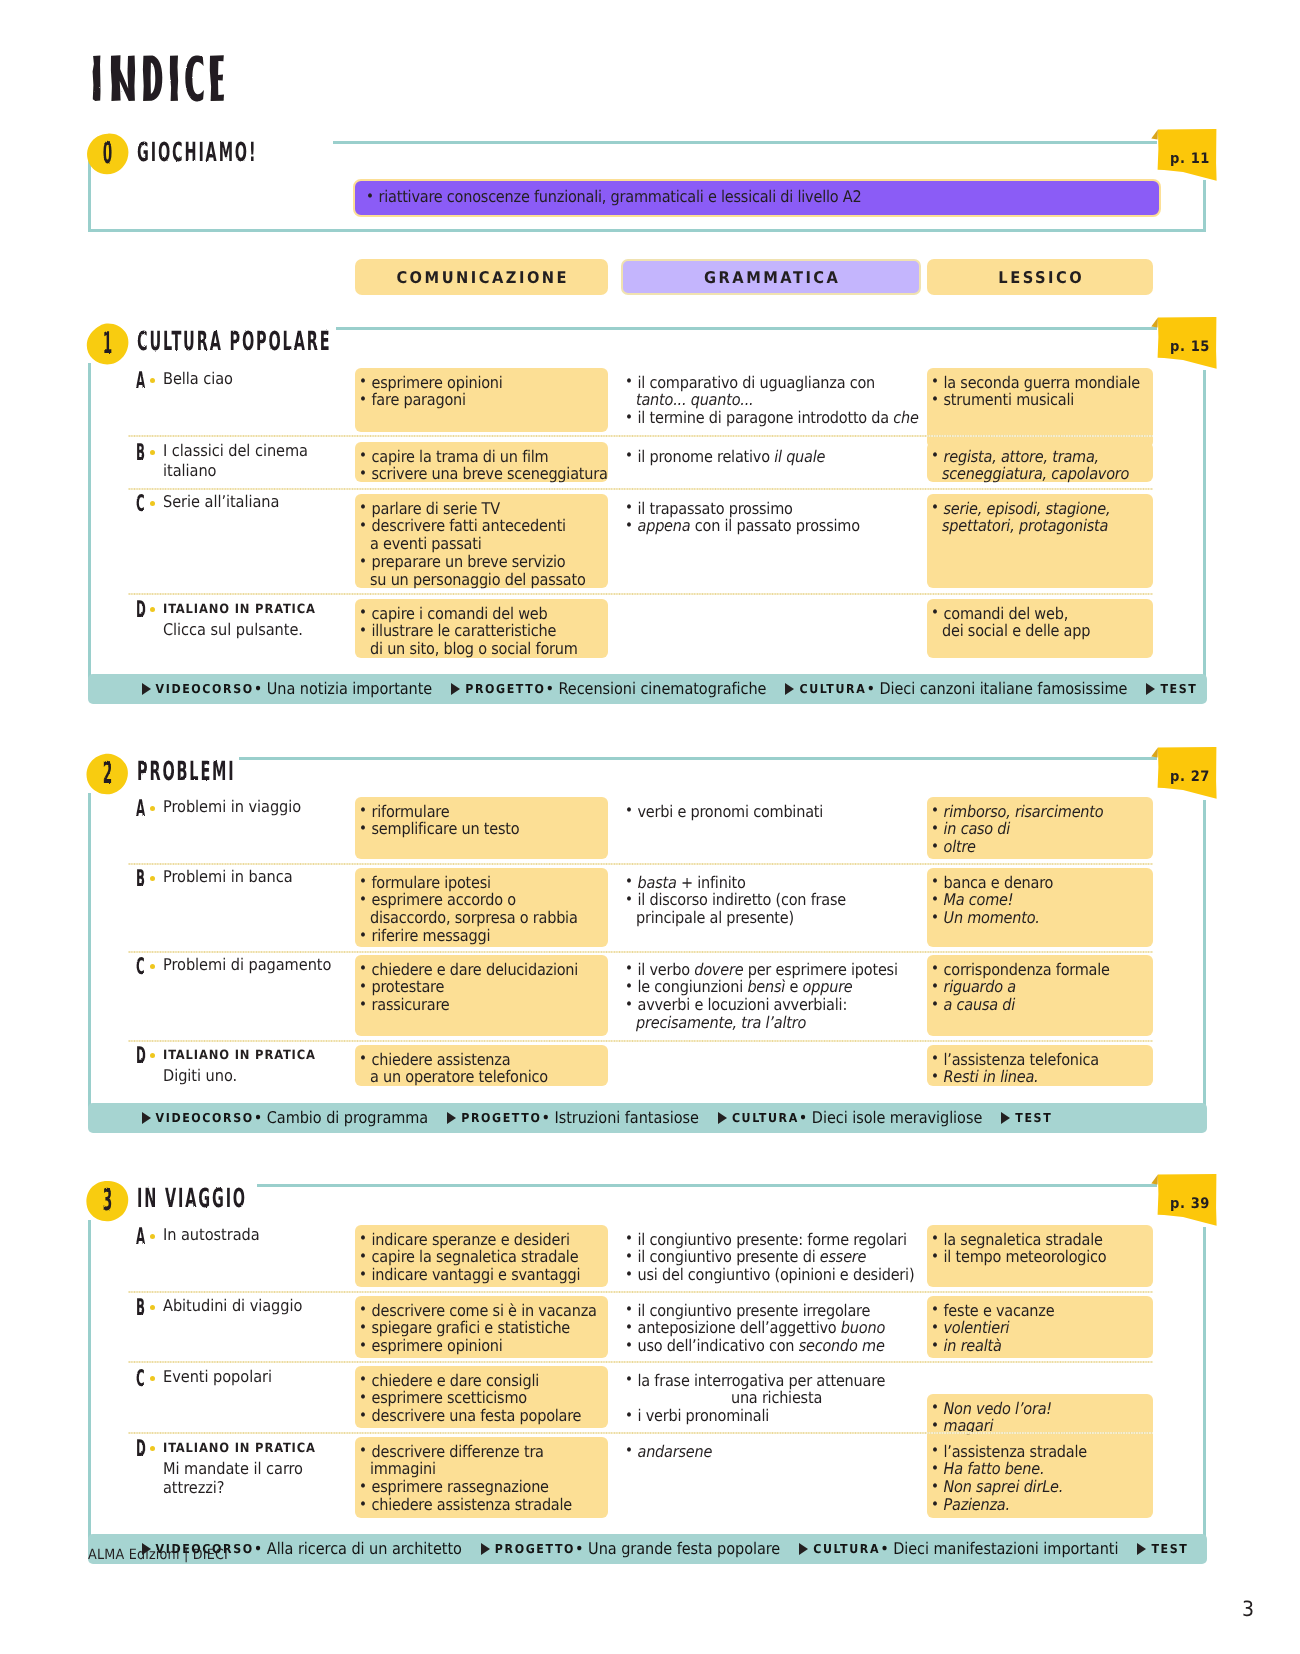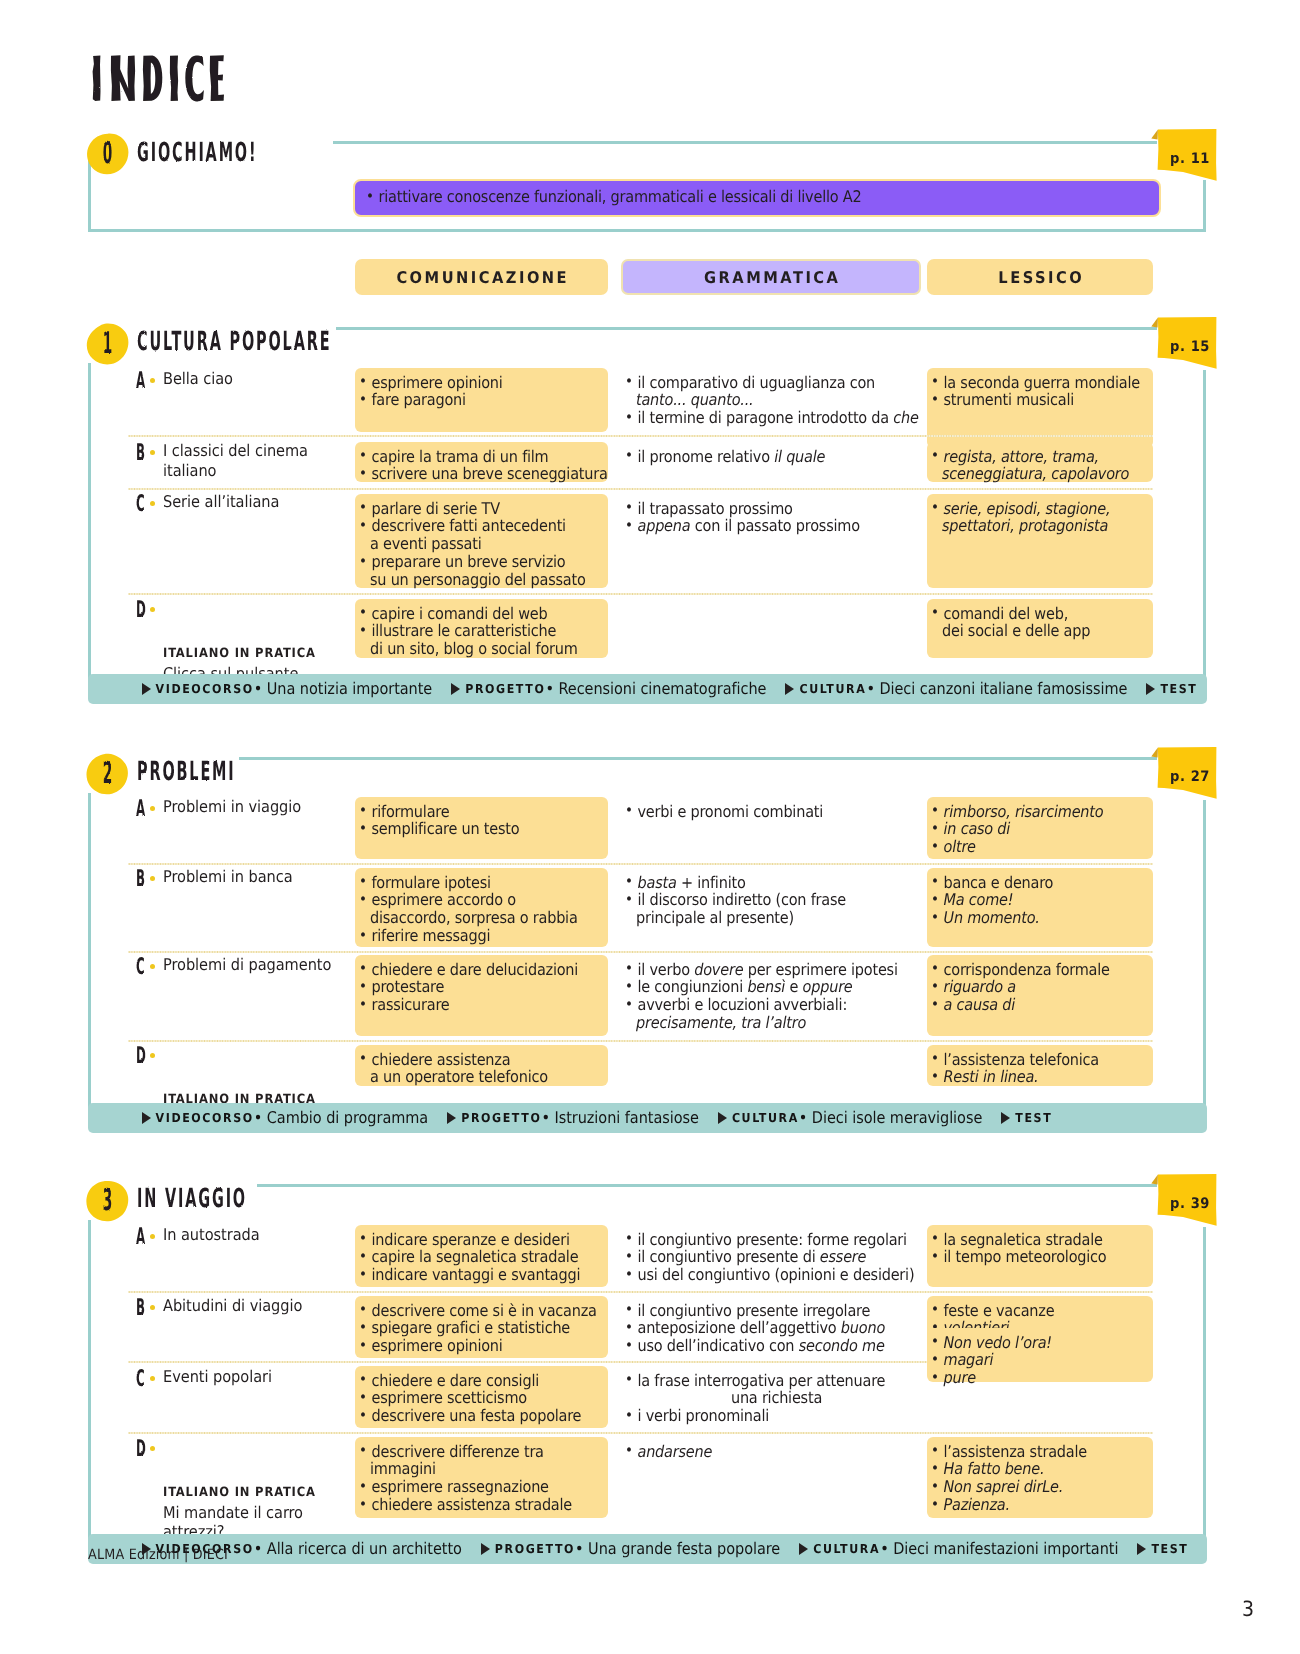--- a/index.html
+++ b/index.html
@@ -56,21 +56,21 @@
   .li i{font-style:italic;}
   .li.c2:before{content:"";}
 
   
   .rowlabel{position:absolute;font-family:"DejaVu Sans Condensed","DejaVu Sans",sans-serif;
       font-size:16.2px;line-height:19.7px;color:#231f20;letter-spacing:-0.05px;}
   .rowletter{position:absolute;font-family:"DejaVu Sans Condensed","DejaVu Sans",sans-serif;
       font-weight:bold;font-size:16px;line-height:16px;color:#231f20;
       transform:scaleY(1.43) scaleX(0.82);transform-origin:left top;filter:url(#rough);}
   .rowdot{position:absolute;width:5px;height:5px;border-radius:50%;background:#EFC71E;}
-  .caps{font-weight:bold;font-size:12.8px;letter-spacing:0.85px;display:block;line-height:18.5px;padding-top:3px;margin-top:44px;}
+  .caps{font-weight:bold;font-size:12.8px;letter-spacing:0.85px;display:block;line-height:18.5px;padding-top:3px;}
 
   
   .sep{position:absolute;height:2px;
      background-image:radial-gradient(circle closest-side,#EAD999 88%,#F7EFD2 100%);
      background-size:2.6px 2px;background-repeat:repeat-x;}
 
   
   .fstrip{position:absolute;height:29.5px;background:#A6D4D1;border-radius:5px;
      display:flex;align-items:center;padding-left:53.5px;box-sizing:border-box;gap:19px;}
   .fi{display:flex;align-items:center;white-space:nowrap;height:29.5px;
@@ -486,21 +486,21 @@
           <div class="li"><span>descrivere una festa popolare</span></div>
         </div>
       </div>
       <div class="cell" style="left: 621px; top: 1366px; width: 300px; height: 62px;">
         <div class="inner">
           <div class="li"><span>la frase interrogativa per attenuare</span></div>
           <div class="li c2" style="padding-left: 11px; text-align: center; --nob: 1;"><span>una richiesta</span></div>
           <div class="li"><span>i verbi pronominali</span></div>
         </div>
       </div>
-      <div class="cell yellow" style="left: 927px; top: 1328px; width: 226px; height: 54px;">
+      <div class="cell yellow" style="left: 927px; top: 1394px; width: 226px; height: 54px;">
         <div class="inner">
           <div class="li"><i>Non vedo l’ora!</i></div>
           <div class="li"><i>magari</i></div>
           <div class="li"><i>pure</i></div>
         </div>
       </div>
       <div class="sep" style="left: 128px; top: 1432px; width: 1025px;"></div>
       <div class="rowletter" style="left: 136px; top: 1437px;">D</div>
       <div class="rowdot" style="left: 150px; top: 1446px;"></div>
       <div class="rowlabel" style="left: 163px; top: 1437px; width: 185px;">

